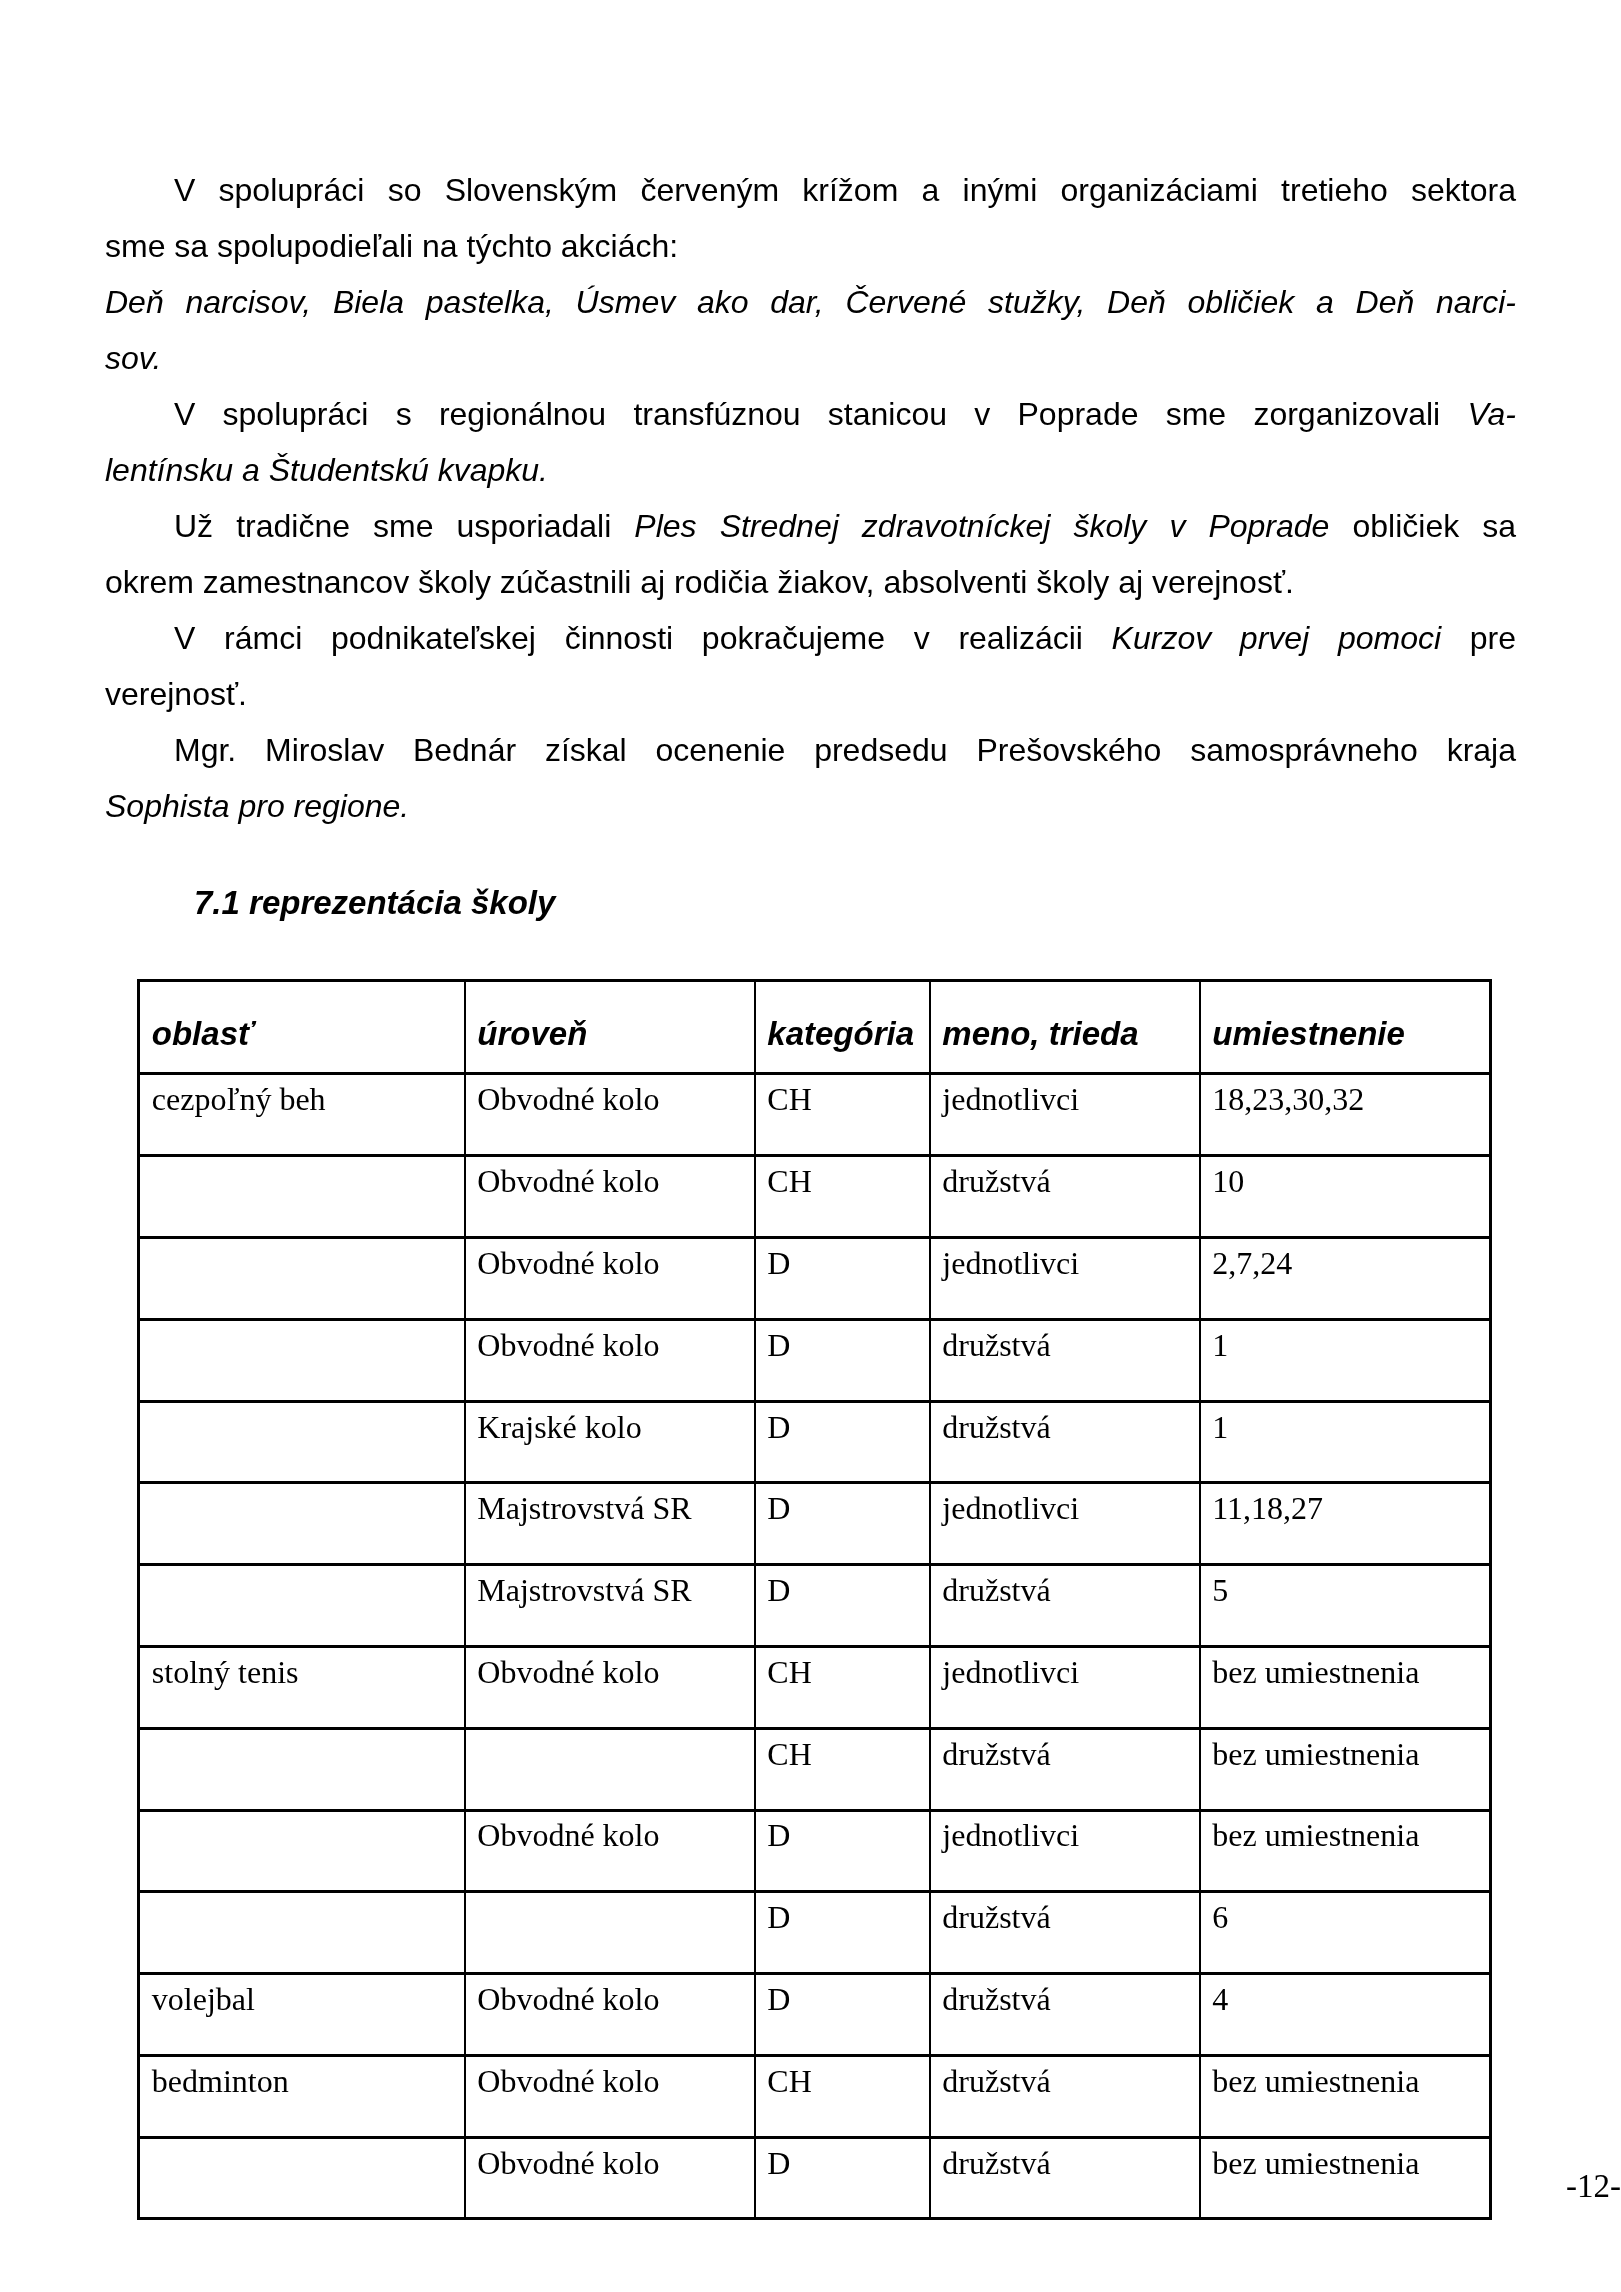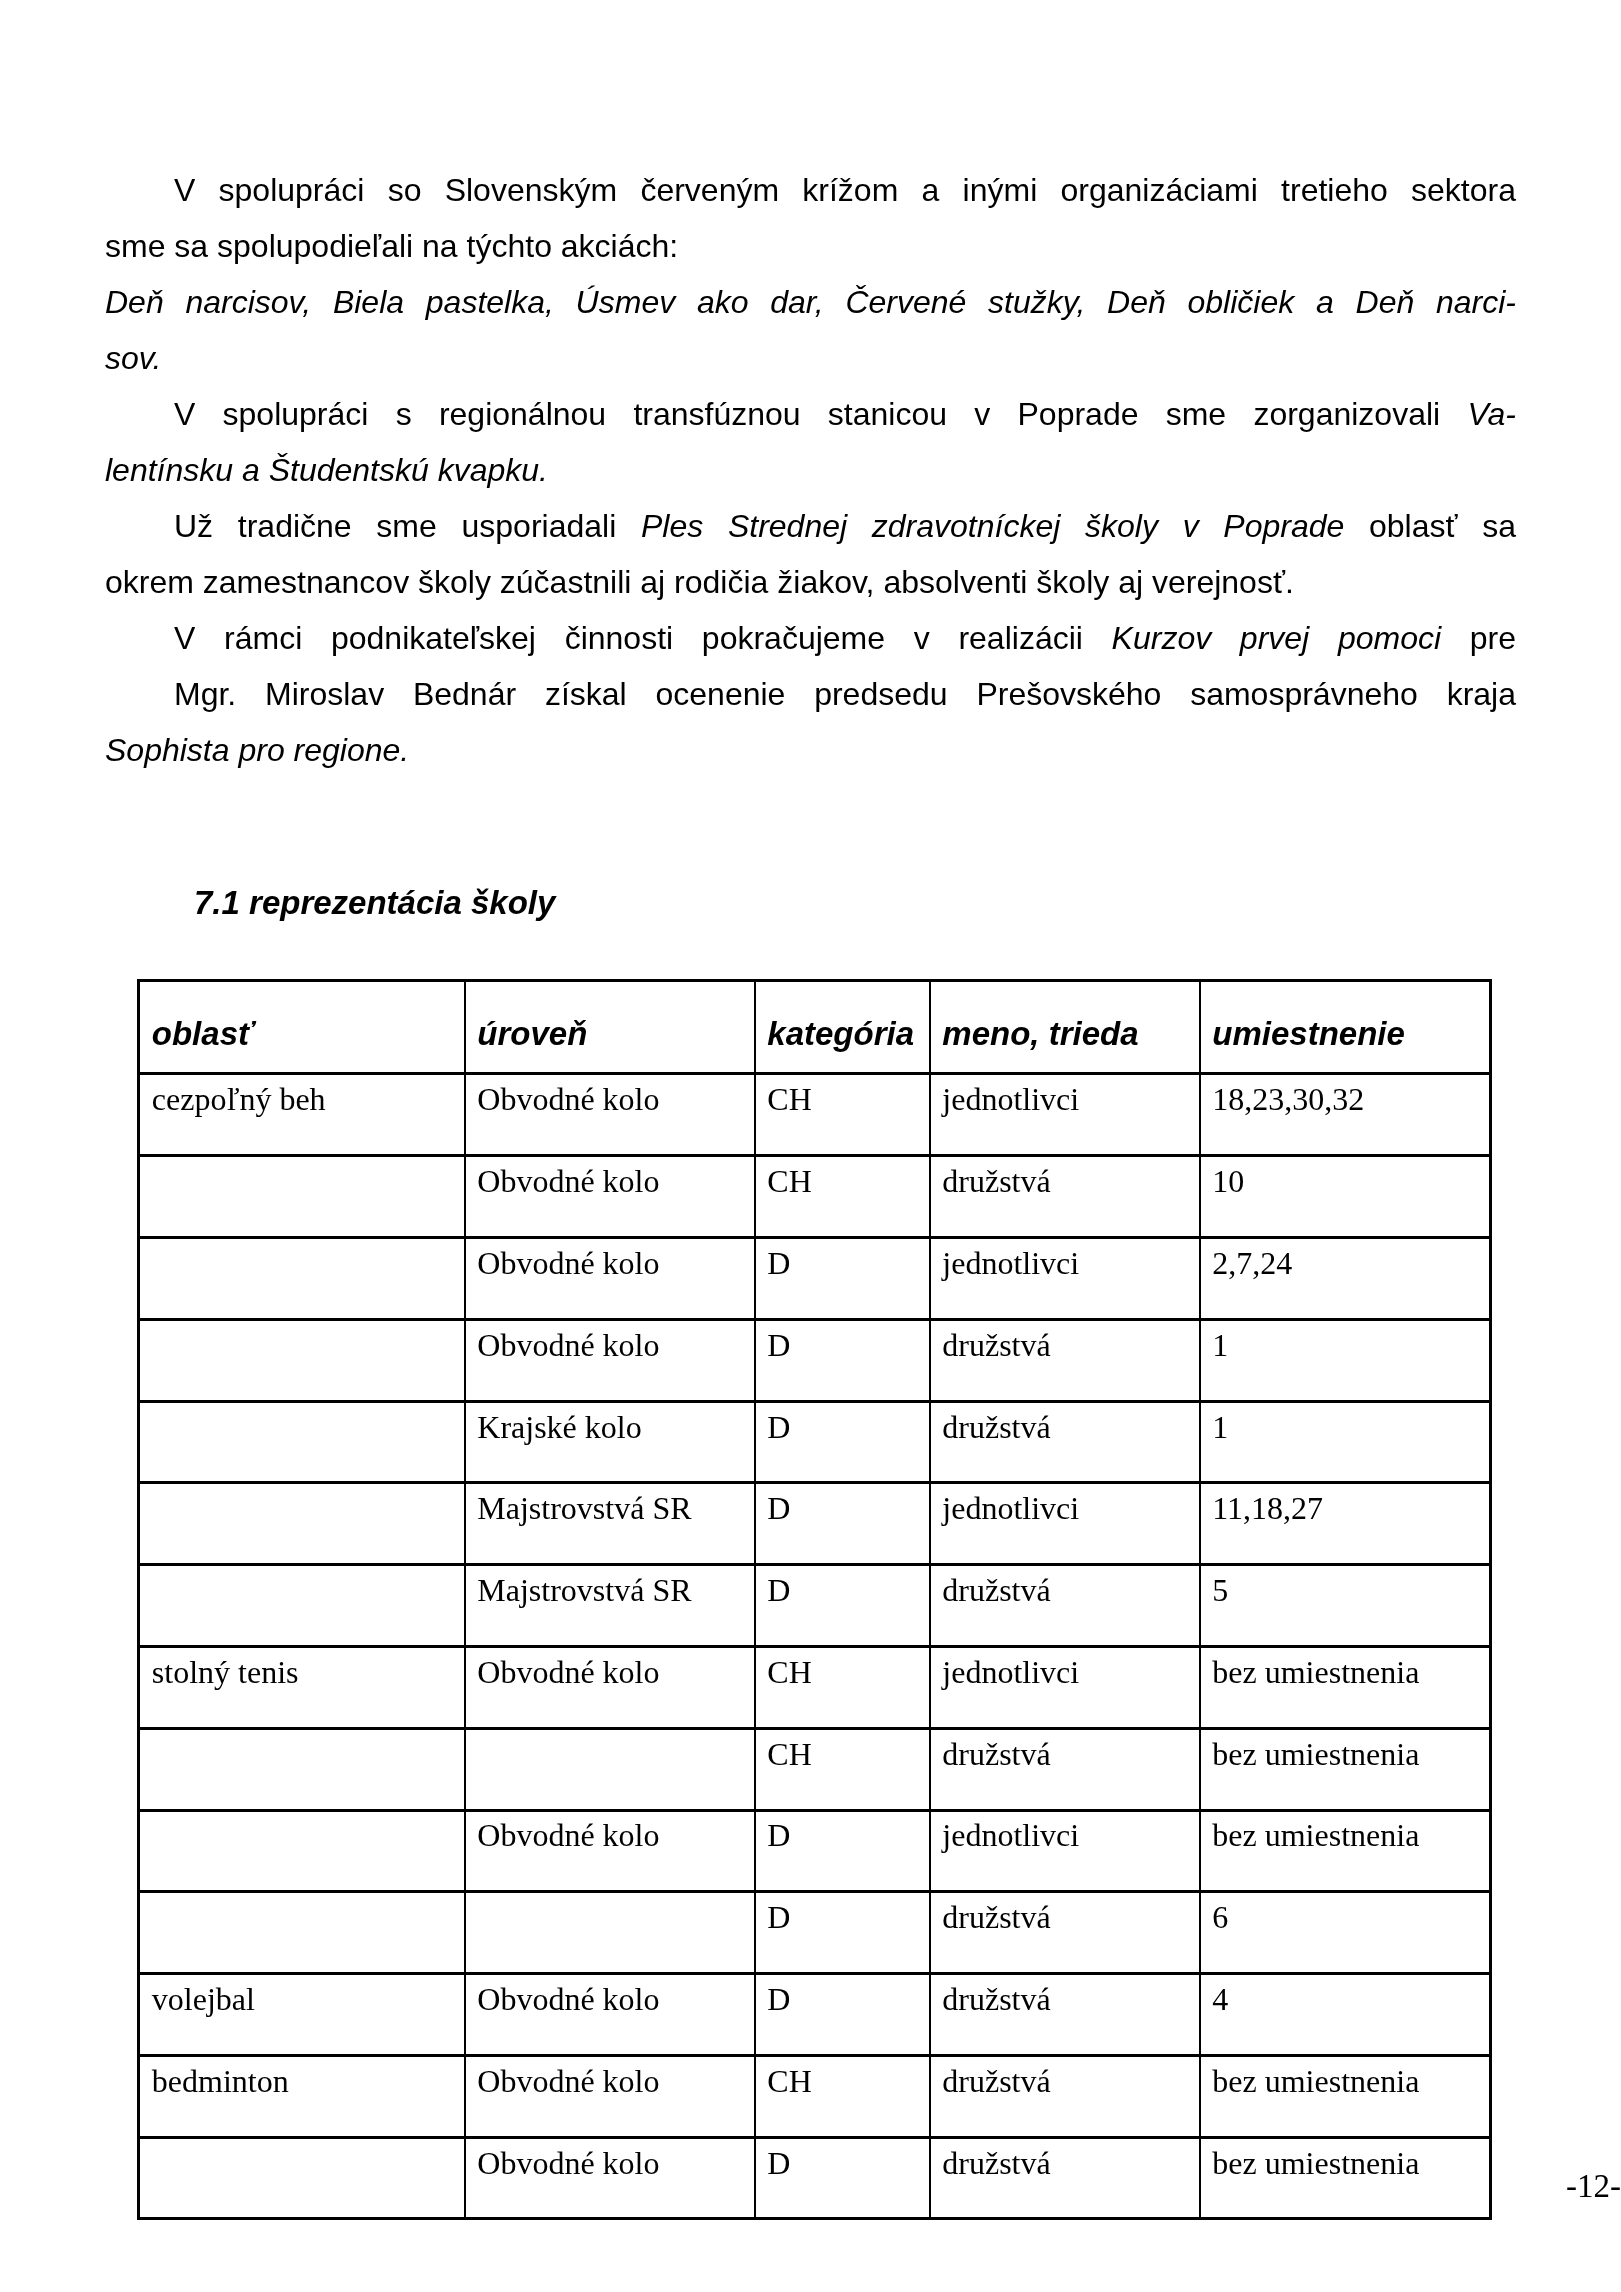--- a/index.html
+++ b/index.html
@@ -93,23 +93,24 @@
 
 <div class="page">
 
   <section class="body-text" id="body-text">
       <div class="line jl ind"><span>V spolupráci so Slovenským červeným krížom a inými organizáciami tretieho sektora</span></div>
       <div class="line"><span>sme sa spolupodieľali na týchto akciách:</span></div>
       <div class="line jl"><span class="it">Deň narcisov, Biela pastelka, Úsmev ako dar, Červené stužky, Deň obličiek a Deň narci-</span></div>
       <div class="line"><span class="it">sov.</span></div>
       <div class="line jl ind"><span>V spolupráci s regionálnou transfúznou stanicou v Poprade sme zorganizovali </span><span class="it">Va-</span></div>
       <div class="line"><span class="it">lentínsku a Študentskú kvapku.</span></div>
-      <div class="line jl ind"><span>Už tradične sme usporiadali </span><span class="it">Ples Strednej zdravotníckej školy v Poprade</span><span> oblasť sa</span></div>
+      <div class="line jl ind"><span>Už tradične sme usporiadali </span><span class="it">Ples Strednej zdravotníckej školy v Poprade</span><span> obličiek sa</span></div>
       <div class="line"><span>okrem zamestnancov školy zúčastnili aj rodičia žiakov, absolventi školy aj verejnosť.</span></div>
       <div class="line jl ind"><span>V rámci podnikateľskej činnosti pokračujeme v realizácii </span><span class="it">Kurzov prvej pomoci</span><span> pre</span></div>
+      <div class="line"><span>verejnosť.</span></div>
       <div class="line jl ind"><span>Mgr. Miroslav Bednár získal ocenenie predsedu Prešovského samosprávneho kraja</span></div>
       <div class="line"><span class="it">Sophista pro regione.</span></div>
     </section>
 
   <h2 class="heading">7.1 reprezentácia školy</h2>
 
   <table class="rep">
     <colgroup>
       <col class="c1">
         <col class="c2">

